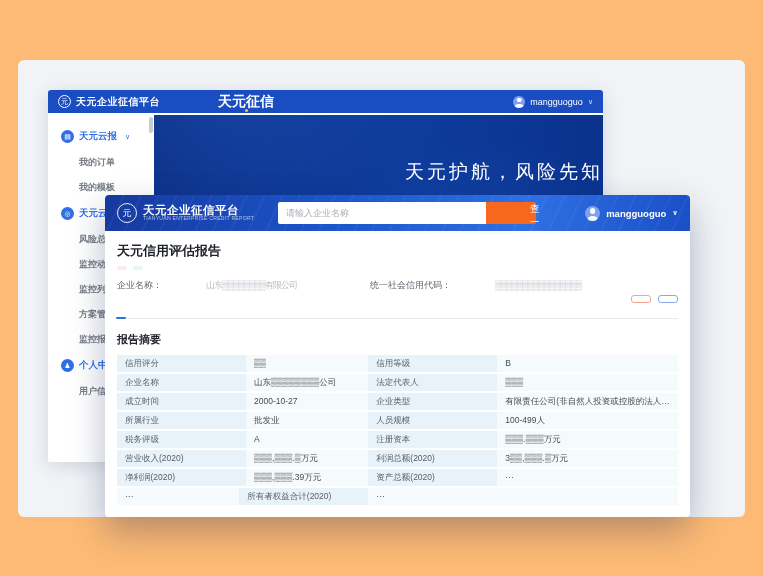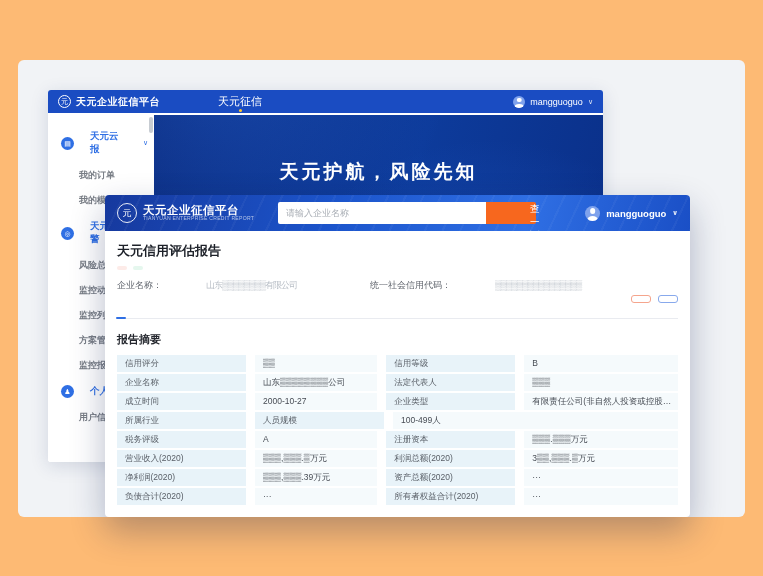--- a/index.html
+++ b/index.html
@@ -6,42 +6,42 @@
   *{box-sizing:border-box;font-family:"Liberation Sans","DejaVu Sans",sans-serif;}
   .stage{position:relative;width:763px;height:576px;background:#fdba74;overflow:hidden;}
   .card{position:absolute;left:18px;top:60px;width:727px;height:457px;background:#f1f3f6;border-radius:6px;}
 
   
   .back-win{position:absolute;left:48px;top:90px;width:555px;height:372px;background:#fff;border-radius:3px;
     box-shadow:0 4px 18px rgba(30,50,100,.15);overflow:hidden;display:flex;flex-direction:column;}
   .bw-header{flex:0 0 23px;height:23px;background:#1a4cc2;display:flex;align-items:center;padding:0 10px;}
   .bw-logo{width:13px;height:13px;border:1px solid #fff;border-radius:50%;color:#fff;font-size:7px;line-height:11px;text-align:center;flex:0 0 13px;}
   .bw-brand{color:#fff;font-size:10px;font-weight:bold;margin-left:5px;letter-spacing:.5px;}
-  .bw-nav{margin-left:58px;position:relative;color:#fff;font-size:11px;font-weight:normal;height:23px;line-height:23px;}
+  .bw-nav{margin-left:58px;position:relative;color:#fff;font-size:14px;font-weight:bold;height:23px;line-height:23px;}
   .bw-nav .dot{position:absolute;left:50%;bottom:1px;width:3px;height:3px;margin-left:-1px;border-radius:50%;background:#ffc62e;}
   .bw-user{margin-left:auto;display:flex;align-items:center;gap:5px;color:#fff;font-size:9px;}
   .avatar{border-radius:50%;position:relative;overflow:hidden;background:#7fa2ec;display:inline-block;}
   .avatar::before{content:"";position:absolute;top:18%;left:50%;transform:translateX(-50%);width:38%;height:38%;border-radius:50%;background:#fff;}
   .avatar::after{content:"";position:absolute;bottom:-12%;left:50%;transform:translateX(-50%);width:72%;height:45%;border-radius:50% 50% 0 0;background:#fff;}
   .av12{width:12px;height:12px;}
   .av15{width:15px;height:15px;}
   .chev{font-size:7px;opacity:.85;}
   .bw-body{flex:1;position:relative;background:#fff;}
   .bw-sidebar{position:absolute;left:0;top:0;bottom:0;width:100px;padding-top:10px;background:#fff;}
   .entry{display:flex;align-items:center;font-weight:bold;}
-  .entry.group{gap:16px;padding:7px 0 7px 13px;color:#2f6fe4;font-size:9.5px;font-weight:bold;cursor:pointer;}
+  .entry.group{gap:5px;padding:7px 0 7px 13px;color:#2f6fe4;font-size:9.5px;font-weight:bold;cursor:pointer;}
   .g-icon{width:13px;height:13px;border-radius:50%;background:#2f6fe4;color:#fff;font-size:7px;line-height:13px;text-align:center;flex:0 0 13px;}
   .g-chev{color:#2f6fe4;font-size:7px;margin-left:3px;font-weight:normal;}
   .entry.item{padding:6px 0 6px 31px;color:#787d85;font-size:9px;cursor:pointer;}
   .bw-scrollbar{position:absolute;left:101px;top:4px;width:4px;height:16px;background:#c7ccd2;border-radius:2px;}
   .bw-banner{position:absolute;left:106px;top:2px;right:0;height:198px;
     background:radial-gradient(circle at 75% 130%,rgba(46,110,228,.45),transparent 55%),
                radial-gradient(circle at 15% -30%,rgba(46,110,228,.35),transparent 50%),
                linear-gradient(105deg,#0a2a7c 0%,#0d3b9b 55%,#0a2f88 100%);}
-  .bw-slogan{margin-top:44px;text-align:center;color:#fff;font-size:19px;font-weight:bold;letter-spacing:3px;}
+  .bw-slogan{margin-top:44px;text-align:right;color:#fff;font-size:19px;font-weight:normal;letter-spacing:3px;}
 
   
   .front-win{position:absolute;left:105px;top:195px;width:585px;height:322px;background:#fff;border-radius:4px;
     box-shadow:0 14px 34px rgba(15,30,80,.30);overflow:hidden;}
   .fw-header{height:36px;position:relative;display:flex;align-items:center;padding:0 12px;
     background:repeating-linear-gradient(115deg,rgba(255,255,255,.04) 0 2px,transparent 2px 16px),
                linear-gradient(100deg,#16399e 0%,#1c55cc 40%,#2f6fe4 72%,#1a4fc6 100%);}
   .fw-logo{width:20px;height:20px;border:1px solid rgba(255,255,255,.9);border-radius:50%;color:#fff;font-size:9px;line-height:18px;text-align:center;flex:0 0 20px;}
   .fw-brand-wrap{margin-left:6px;color:#fff;}
   .fw-brand{font-size:11.5px;font-weight:bold;letter-spacing:.5px;line-height:12px;}
@@ -62,21 +62,21 @@
   .rpt-actions{position:absolute;top:53px;right:12px;display:flex;gap:7px;}
   .act-btn{font-size:8.5px;padding:3px 9px;border-radius:3px;background:#fff;border:1px solid;cursor:pointer;line-height:1.2;}
   .act-btn.orange{border-color:#f5a58d;color:#f0683c;}
   .act-btn.blue{border-color:#88a9ec;color:#2f6fe4;}
   .tabs{margin-top:13px;display:flex;border-bottom:1px solid #e9ebf0;padding:0 4px;}
   .tab{font-size:10px;color:#51565e;padding:6px 0 8px;margin-right:28px;position:relative;cursor:pointer;white-space:nowrap;}
   .tab.active{color:#2f6fe4;font-weight:bold;}
   .tab.active::after{content:"";position:absolute;left:-5px;right:-5px;bottom:-1px;height:2px;background:#2f6fe4;border-radius:1px;}
   .section-title{margin-top:13px;font-size:11px;font-weight:bold;color:#23262d;}
   .summary{margin-top:8px;}
-  .srow{display:flex;gap:9px;margin-bottom:2px;height:17px;line-height:17px;font-size:8.5px;}
+  .srow{display:flex;gap:0;margin-bottom:2px;height:17px;line-height:17px;font-size:8.5px;}
   .cell{padding-left:8px;overflow:hidden;white-space:nowrap;text-overflow:ellipsis;}
   .cl{flex:0 0 23%;background:#e8f3f9;color:#5a6068;}
   .cv{flex:0 0 21.8%;background:#f5fafc;color:#474c54;}
   .cl2{flex:0 0 23%;background:#e8f3f9;color:#5a6068;}
   .cv2{flex:1;background:#f5fafc;color:#474c54;}
 </style>
 </head>
 <body>
 
 <div class="stage">
@@ -245,20 +245,21 @@
 
           <div class="srow">
             <span class="cell cl">成立时间</span>
             <span class="cell cv">2000-10-27</span>
             <span class="cell cl2">企业类型</span>
             <span class="cell cv2">有限责任公司(非自然人投资或控股的法人独资)</span>
           </div>
 
           <div class="srow">
             <span class="cell cl">所属行业</span>
+            <span class="cell cv">批发业</span>
             <span class="cell cl2">人员规模</span>
             <span class="cell cv2">100-499人</span>
           </div>
 
           <div class="srow">
             <span class="cell cl">税务评级</span>
             <span class="cell cv">A</span>
             <span class="cell cl2">注册资本</span>
             <span class="cell cv2">▒▒▒.▒▒▒万元</span>
           </div>
@@ -271,21 +272,20 @@
           </div>
 
           <div class="srow">
             <span class="cell cl">净利润(2020)</span>
             <span class="cell cv">▒▒▒,▒▒▒.39万元</span>
             <span class="cell cl2">资产总额(2020)</span>
             <span class="cell cv2">···</span>
           </div>
 
           <div class="srow">
-            <span class="cell cl">负债合计(2020)</span>
             <span class="cell cv">···</span>
             <span class="cell cl2">所有者权益合计(2020)</span>
             <span class="cell cv2">···</span>
           </div>
         </div>
     </div>
   </div>
 </div>
 
 </body></html>

